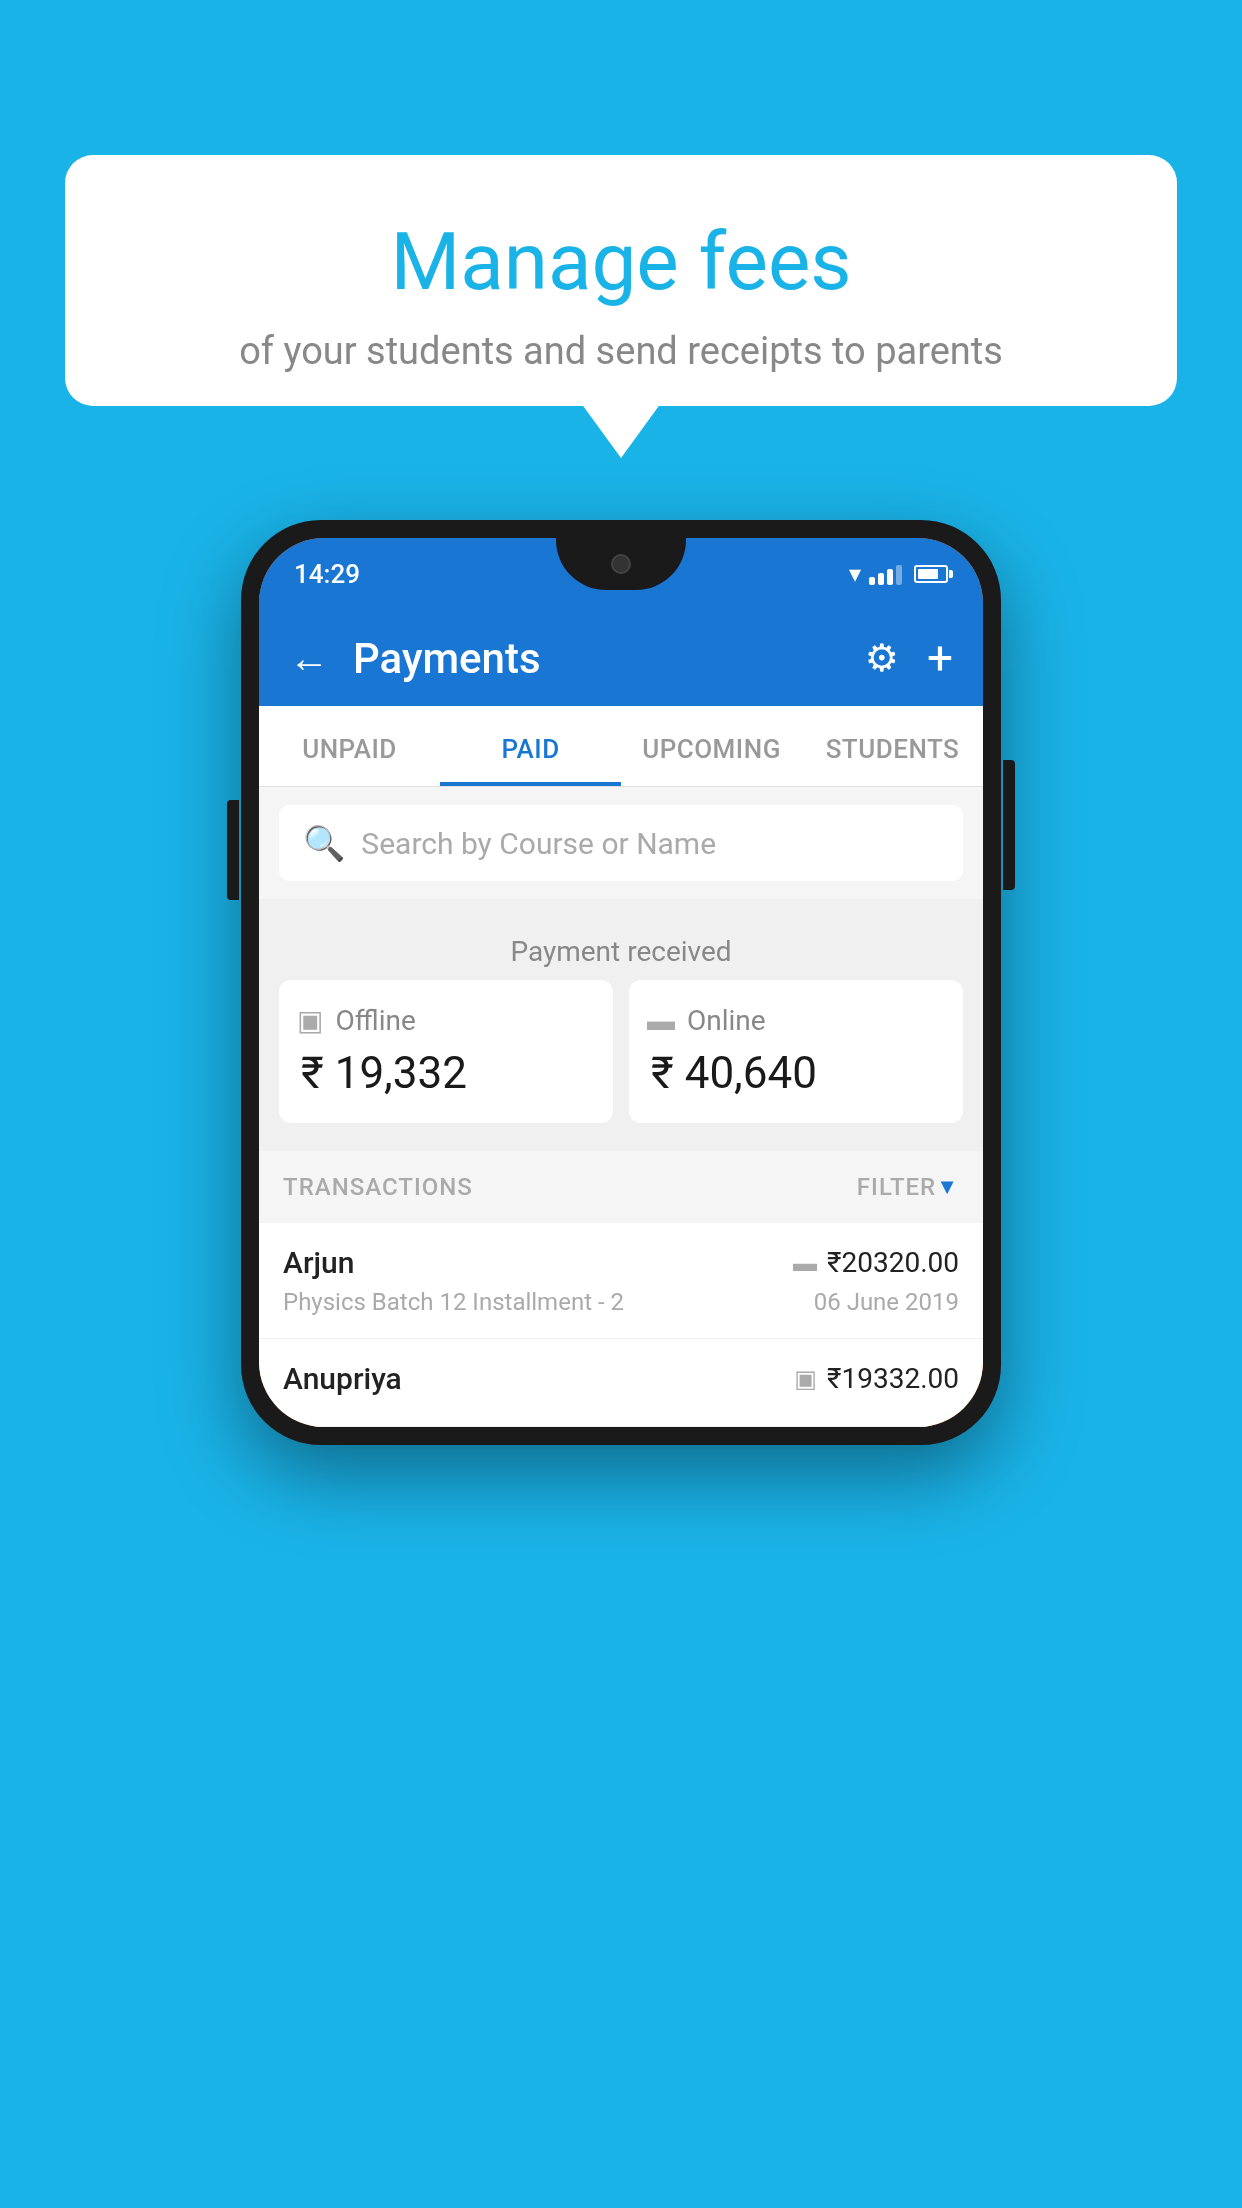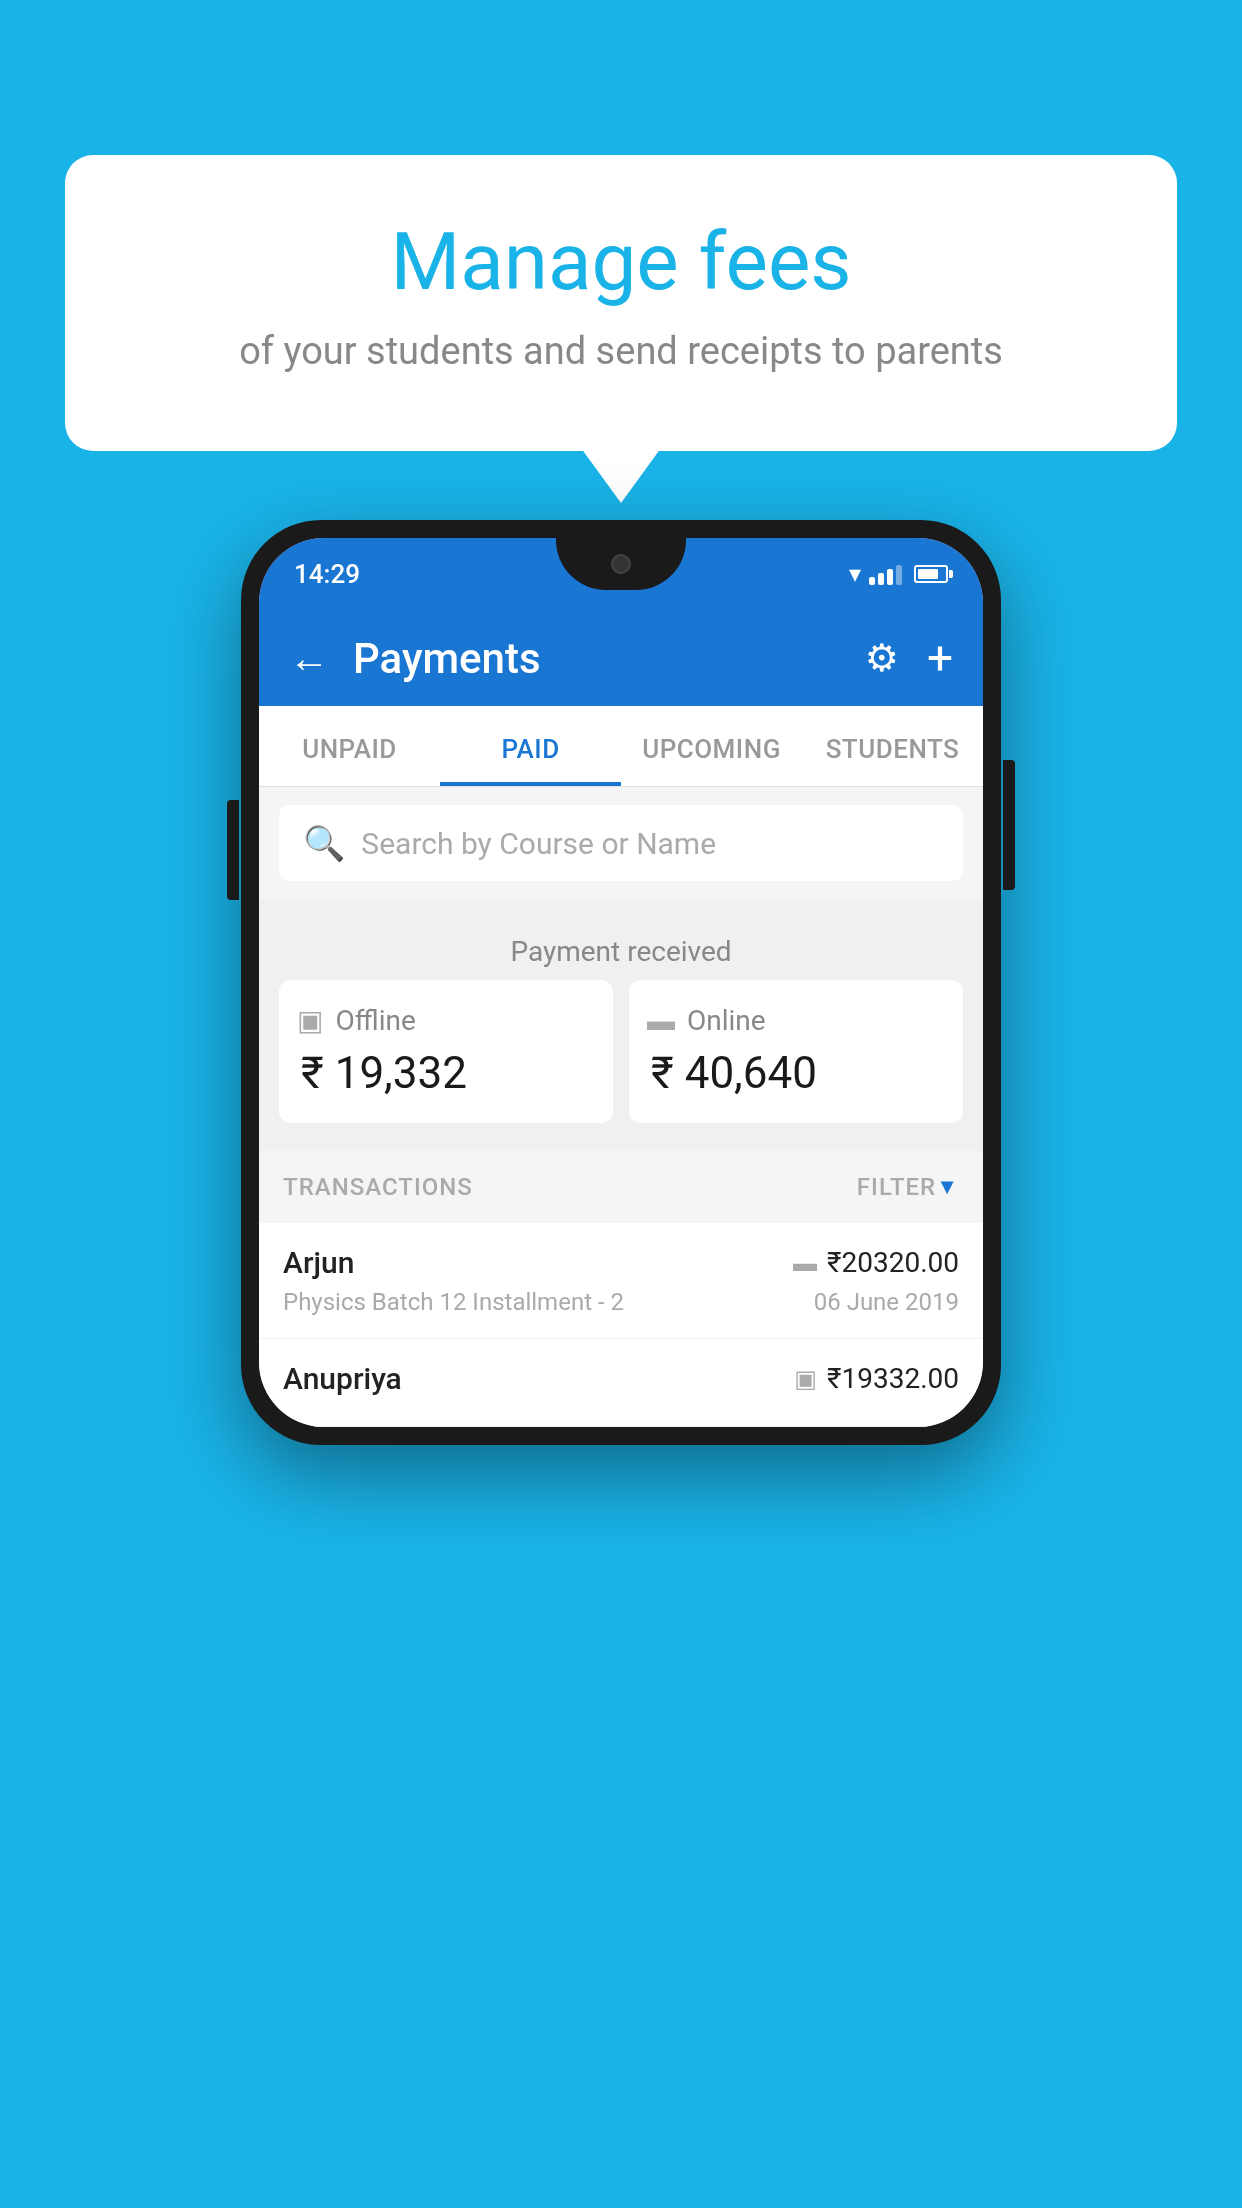--- a/index.html
+++ b/index.html
@@ -18,21 +18,21 @@
     .speech-bubble-container {
       position: absolute;
       top: 155px;
       left: 65px;
       right: 65px;
     }
 
     .speech-bubble {
       background: white;
       border-radius: 28px;
-      padding: 60px 70px 78px;
+      padding: 60px 70px 33px;
       text-align: center;
       position: relative;
     }
 
     .speech-bubble::after {
       content: '';
       position: absolute;
       bottom: -52px;
       left: 50%;
       transform: translateX(-50%);
@@ -90,21 +90,21 @@
       position: absolute;
       right: -14px;
       top: 240px;
       width: 12px;
       height: 130px;
       background: #1a1a1a;
       border-radius: 0 4px 4px 0;
     }
 
     .phone-screen {
-      background: #c4b5fd;
+      background: #f97316;
       border-radius: 65px;
       overflow: hidden;
       position: relative;
     }
 
     
     .notch-bar {
       background: #1976d2;
       height: 72px;
       display: flex;

